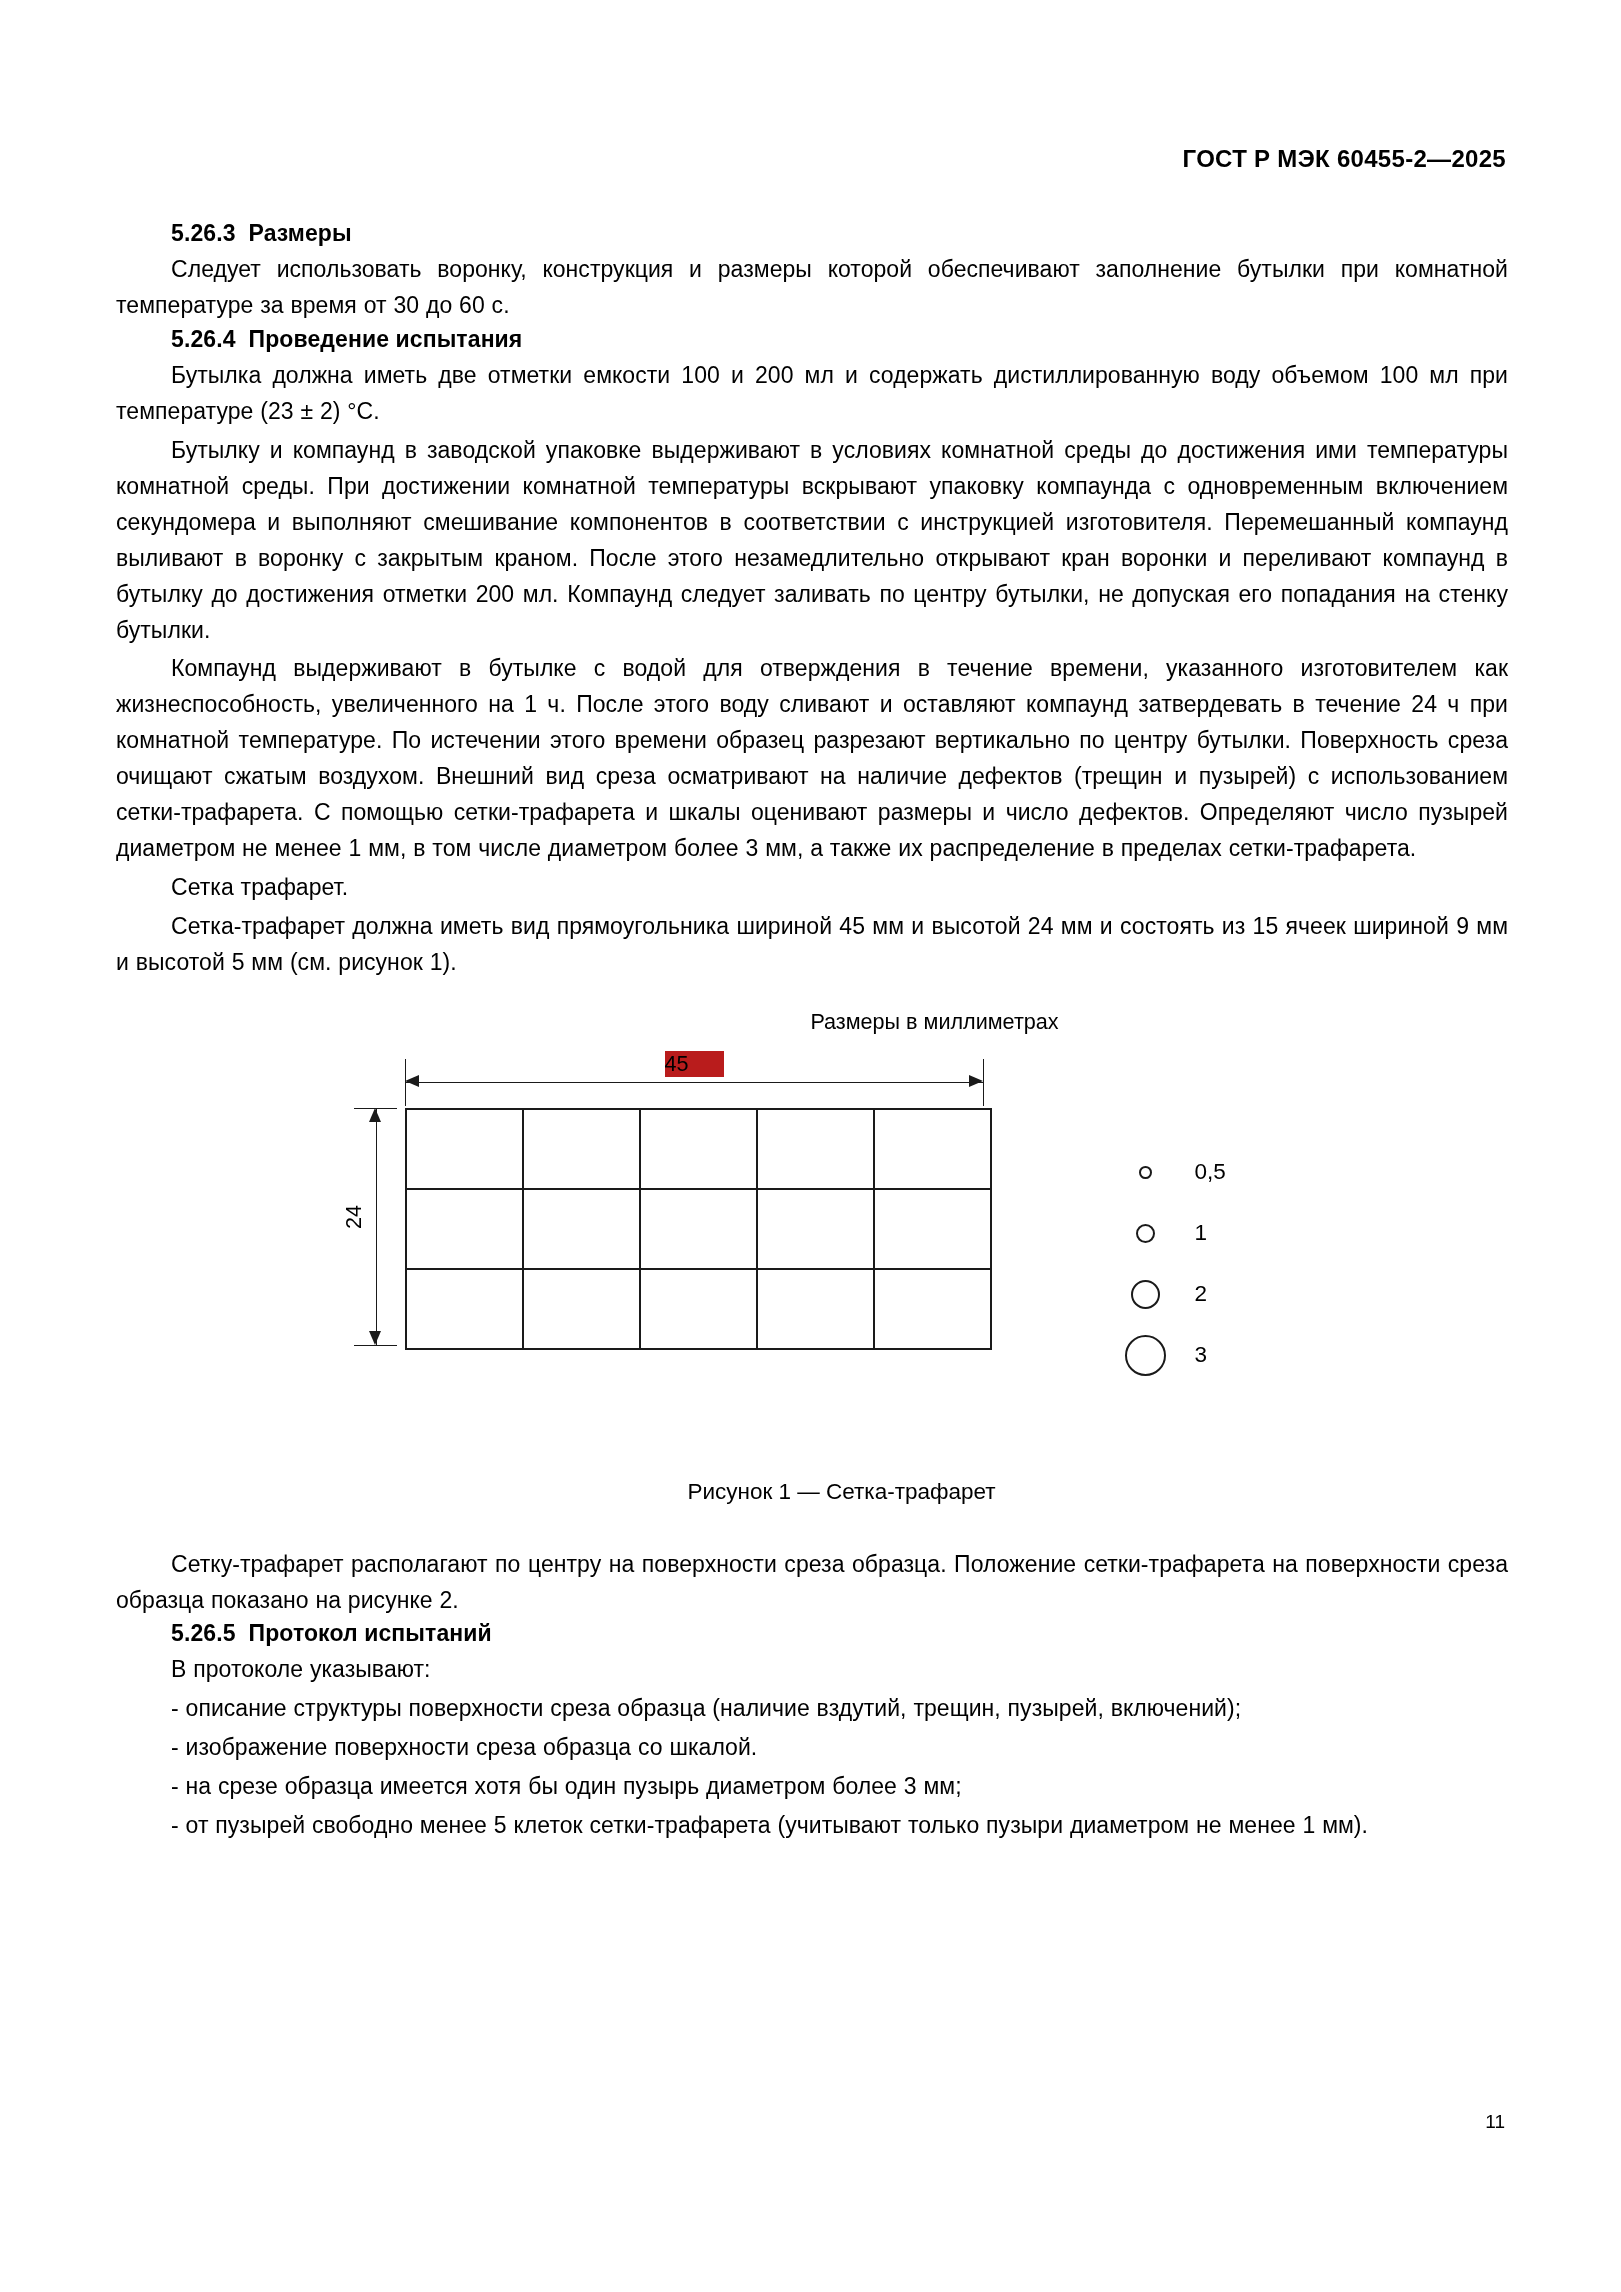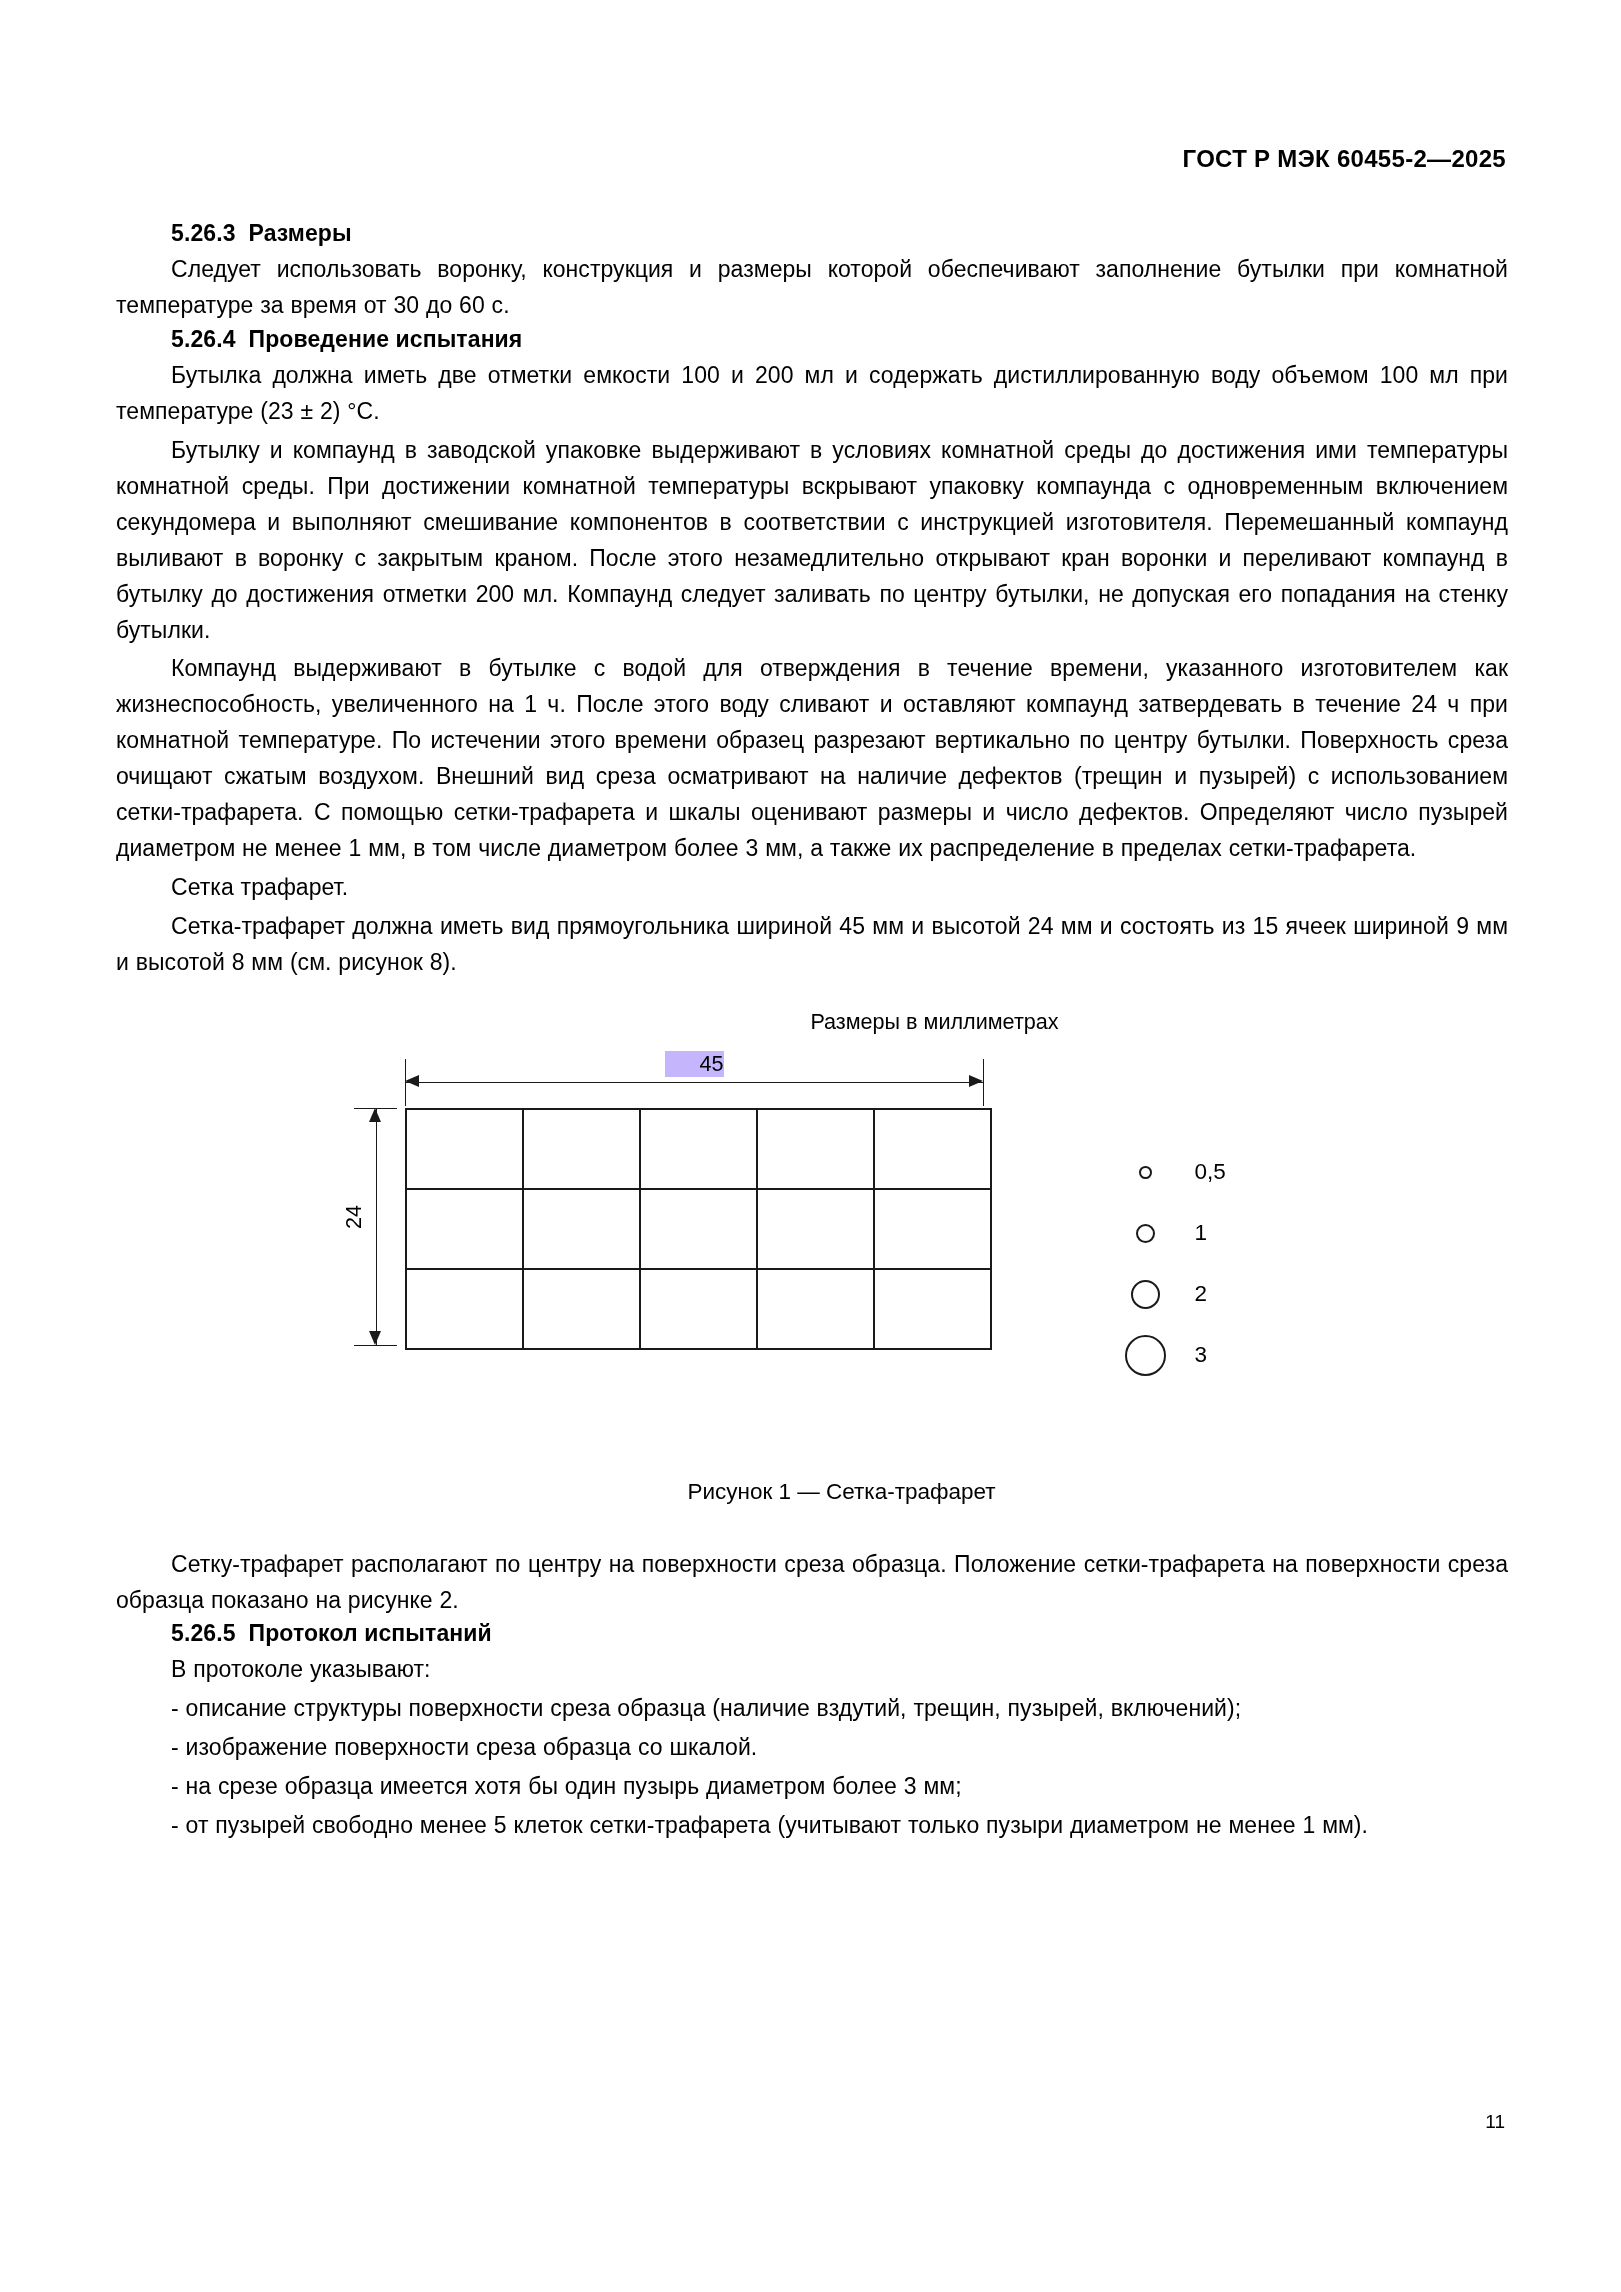--- a/index.html
+++ b/index.html
@@ -122,23 +122,23 @@
     width: 0; height: 0;
     border-top: 6.9px solid transparent;
     border-bottom: 6.9px solid transparent;
   }
   .arrow-l { left: 0; border-right: 14.7px solid #1a1a1a; }
   .arrow-r { right: 0; border-left: 14.7px solid #1a1a1a; }
   .dim-top .label {
     position: absolute;
     left: 0; right: 0;
     top: -7.8px;
-    text-align: right;
+    text-align: left;
     font-size: 21.6px;
-    background: #c4b5fd;
+    background: #b91c1c;
     width: 59px;
     margin: 0 auto;
   }
   
   .dim-left {
     position: absolute;
     left: 240px;
     top: 59px;
     width: 39px;
     height: 237px;
@@ -241,21 +241,21 @@
       </h3>
       <p class="para">Следует использовать воронку, конструкция и размеры которой обеспечивают заполнение бутылки при комнатной температуре за время от 30 до 60 с.</p>
 
       <h3 class="sec sec-gap">
         <span class="num">5.26.4</span><span>Проведение испытания</span>
       </h3>
       <p class="para">Бутылка должна иметь две отметки емкости 100 и 200 мл и содержать дистиллированную воду объемом 100 мл при температуре (23 ± 2) °С.</p>
       <p class="para">Бутылку и компаунд в заводской упаковке выдерживают в условиях комнатной среды до достижения ими температуры комнатной среды. При достижении комнатной температуры вскрывают упаковку компаунда с одновременным включением секундомера и выполняют смешивание компонентов в соответствии с инструкцией изготовителя. Перемешанный компаунд выливают в воронку с закрытым краном. После этого незамедлительно открывают кран воронки и переливают компаунд в бутылку до достижения отметки 200 мл. Компаунд следует заливать по центру бутылки, не допуская его попадания на стенку бутылки.</p>
       <p class="para">Компаунд выдерживают в бутылке с водой для отверждения в течение времени, указанного изготовителем как жизнеспособность, увеличенного на 1 ч. После этого воду сливают и оставляют компаунд затвердевать в течение 24 ч при комнатной температуре. По истечении этого времени образец разрезают вертикально по центру бутылки. Поверхность среза очищают сжатым воздухом. Внешний вид среза осматривают на наличие дефектов (трещин и пузырей) с использованием сетки-трафарета. С помощью сетки-трафарета и шкалы оценивают размеры и число дефектов. Определяют число пузырей диаметром не менее 1 мм, в том числе диаметром более 3 мм, а также их распределение в пределах сетки-трафарета.</p>
       <p class="para">Сетка трафарет.</p>
-      <p class="para">Сетка-трафарет должна иметь вид прямоугольника шириной 45 мм и высотой 24 мм и состоять из 15 ячеек шириной 9 мм и высотой 8 мм (см. рисунок 8).</p>
+      <p class="para">Сетка-трафарет должна иметь вид прямоугольника шириной 45 мм и высотой 24 мм и состоять из 15 ячеек шириной 9 мм и высотой 5 мм (см. рисунок 1).</p>
 
     </div>
 
     <div class="figure">
 
       <div class="dim-note">Размеры в миллиметрах</div>
 
       <div class="fig-area">
 
         <div class="dim-top">

